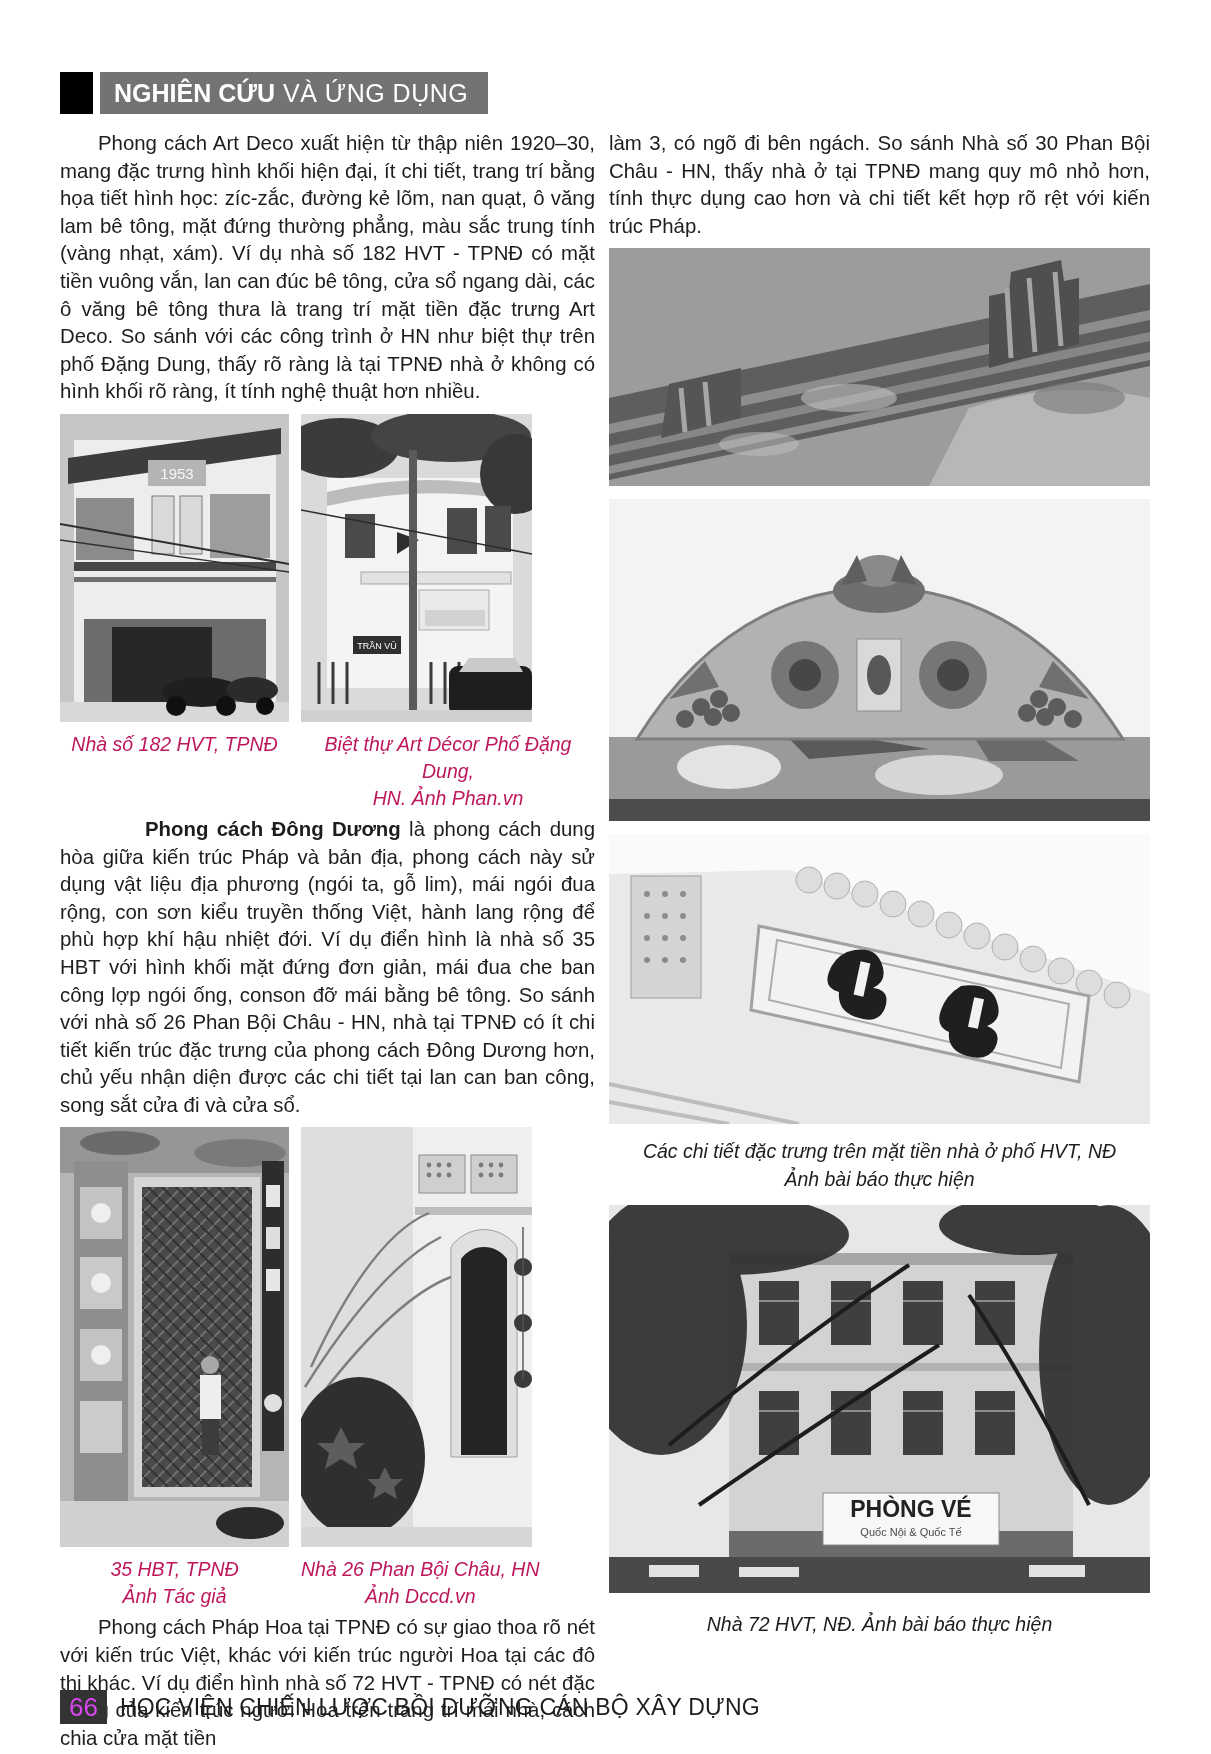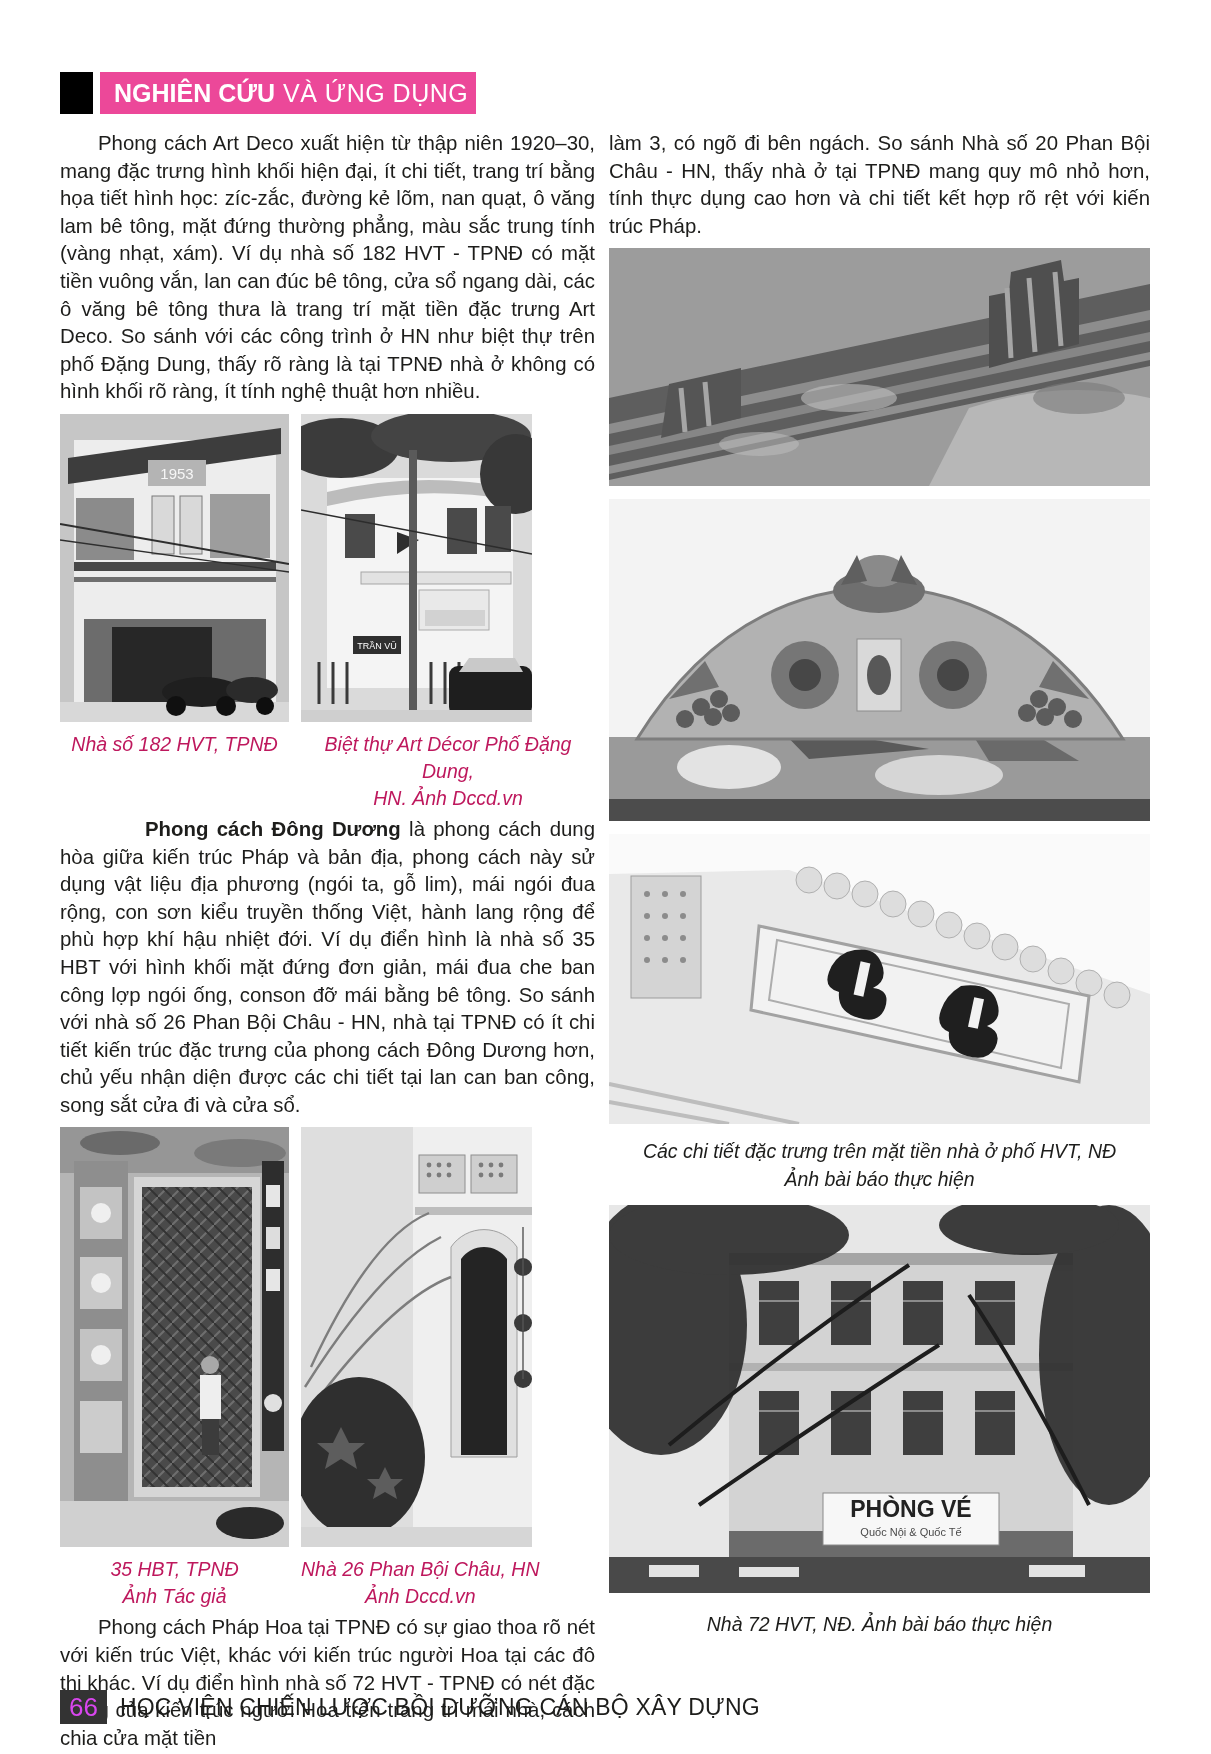--- a/index.html
+++ b/index.html
@@ -5,21 +5,21 @@
   html,body{margin:0;padding:0;background:#888;}
   .page{
     width:1211px;height:1754px;background:#ffffff;margin:0 auto;position:relative;
     box-sizing:border-box;padding:72px 61px 0 60px;
     font-family:"Liberation Sans","DejaVu Sans",sans-serif;color:#1d1d1b;
     overflow:hidden;
   }
   
   .hdr{display:flex;align-items:stretch;gap:7px;margin-bottom:16px;height:42px;}
   .hdr-square{width:33px;background:#000;}
-  .hdr-bar{background:#ec4899;color:#fff;display:flex;align-items:center;padding:0 8px 0 14px;
+  .hdr-bar{background:#737373;color:#fff;display:flex;align-items:center;padding:0 20px 0 14px;
     font-size:25px;letter-spacing:.5px;white-space:nowrap;text-align:right;}
   .hdr-bar b{font-weight:bold;margin-right:8px;letter-spacing:0;}
   
   .cols{display:flex;gap:14px;}
   .col-l{width:535px;}
   .col-r{width:541px;}
   .para{font-size:20.4px;line-height:27.6px;text-align:justify;margin:0 0 8px 0;text-indent:38px;}
   .para.noind{text-indent:0;}
   .b-lead{font-weight:bold;margin-left:47px;}
   
@@ -107,21 +107,21 @@
               <line x1="144" y1="248" x2="144" y2="290"></line>
                 <line x1="158" y1="248" x2="158" y2="290"></line>
             </g>
             <rect x="148" y="252" width="83" height="50" rx="9" fill="#1e1e1e"></rect>
             <polygon points="158,258 222,258 214,244 168,244" fill="#c9c9c9"></polygon>
             <rect x="0" y="296" width="231" height="12" fill="#cfcfcf"></rect>
             <line x1="0" y1="96" x2="231" y2="140" stroke="#2c2c2c" stroke-width="1.6"></line>
           </svg>
           <figcaption>
             <div>Biệt thự Art Décor Phố Đặng Dung,</div>
-            <div>HN. Ảnh Dccd.vn</div>
+            <div>HN. Ảnh Phan.vn</div>
           </figcaption>
         </figure>
       </div>
 
       <p class="para"><b class="b-lead">Phong cách Đông Dương</b><span> là phong cách dung hòa giữa kiến trúc Pháp và bản địa, phong cách này sử dụng vật liệu địa phương (ngói ta, gỗ lim), mái ngói đua rộng, con sơn kiểu truyền thống Việt, hành lang rộng để phù hợp khí hậu nhiệt đới. Ví dụ điển hình là nhà số 35 HBT với hình khối mặt đứng đơn giản, mái đua che ban công lợp ngói ống, conson đỡ mái bằng bê tông. So sánh với nhà số 26 Phan Bội Châu - HN, nhà tại TPNĐ có ít chi tiết kiến trúc đặc trưng của phong cách Đông Dương hơn, chủ yếu nhận diện được các chi tiết tại lan can ban công, song sắt cửa đi và cửa sổ.</span></p>
 
       <div class="prow">
         <figure>
           <svg class="ph" width="229" height="420" viewBox="0 0 229 420">
             <defs>
@@ -206,21 +206,21 @@
             <div>Ảnh Dccd.vn</div>
           </figcaption>
         </figure>
       </div>
 
       <p class="para">Phong cách Pháp Hoa tại TPNĐ có sự giao thoa rõ nét với kiến trúc Việt, khác với kiến trúc người Hoa tại các đô thị khác. Ví dụ điển hình nhà số 72 HVT - TPNĐ có nét đặc trưng của kiến trúc người Hoa trên trang trí mái nhà, cách chia cửa mặt tiền</p>
     </div>
 
     <div class="col-r">
 
-      <p class="para noind">làm 3, có ngõ đi bên ngách. So sánh Nhà số 20 Phan Bội Châu - HN, thấy nhà ở tại TPNĐ mang quy mô nhỏ hơn, tính thực dụng cao hơn và chi tiết kết hợp rõ rệt với kiến trúc Pháp.</p>
+      <p class="para noind">làm 3, có ngõ đi bên ngách. So sánh Nhà số 30 Phan Bội Châu - HN, thấy nhà ở tại TPNĐ mang quy mô nhỏ hơn, tính thực dụng cao hơn và chi tiết kết hợp rõ rệt với kiến trúc Pháp.</p>
 
       <figure class="rfig">
         <svg class="ph" width="541" height="238" viewBox="0 0 541 238">
           <rect width="541" height="238" fill="#9c9c9c"></rect>
           <path d="M360,160 Q450,130 541,150 L541,238 L320,238 Z" fill="#b7b7b7"></path>
           <polygon points="0,150 541,36 541,118 0,232" fill="#5e5e5e"></polygon>
           <polygon points="0,176 541,62 541,72 0,186" fill="#8d8d8d"></polygon>
           <polygon points="0,198 541,84 541,93 0,207" fill="#868686"></polygon>
           <polygon points="0,218 541,104 541,112 0,226" fill="#909090"></polygon>
           <polygon points="380,120 470,96 470,30 455,33 452,12 402,24 400,44 380,48" fill="#4f4f4f"></polygon>

